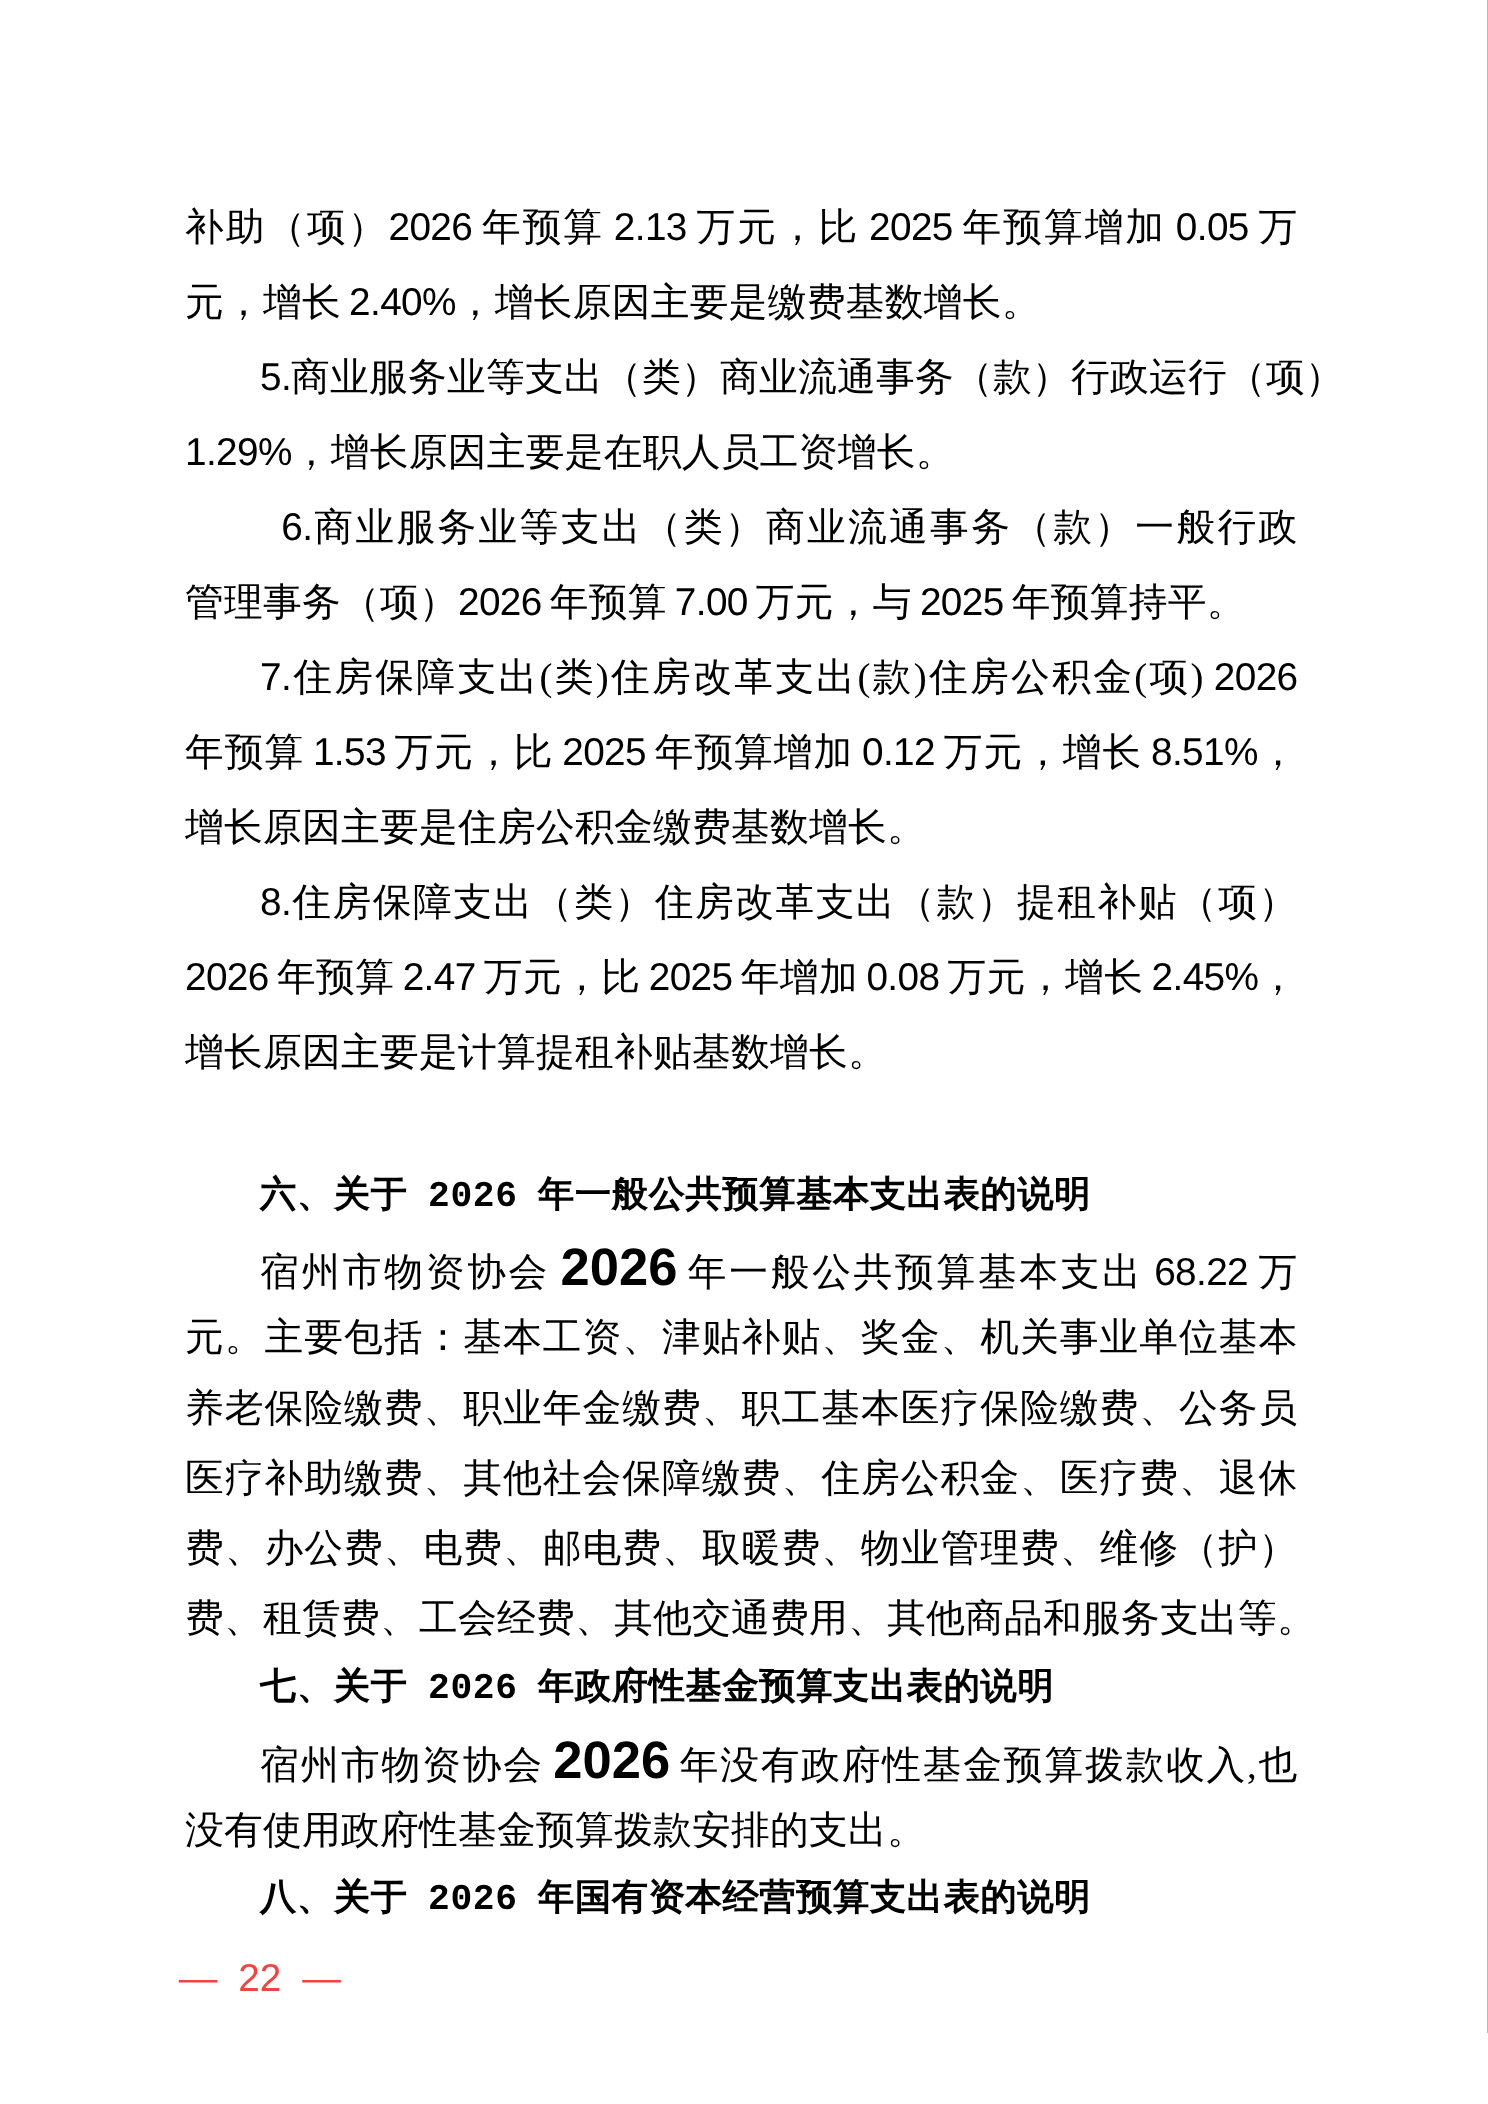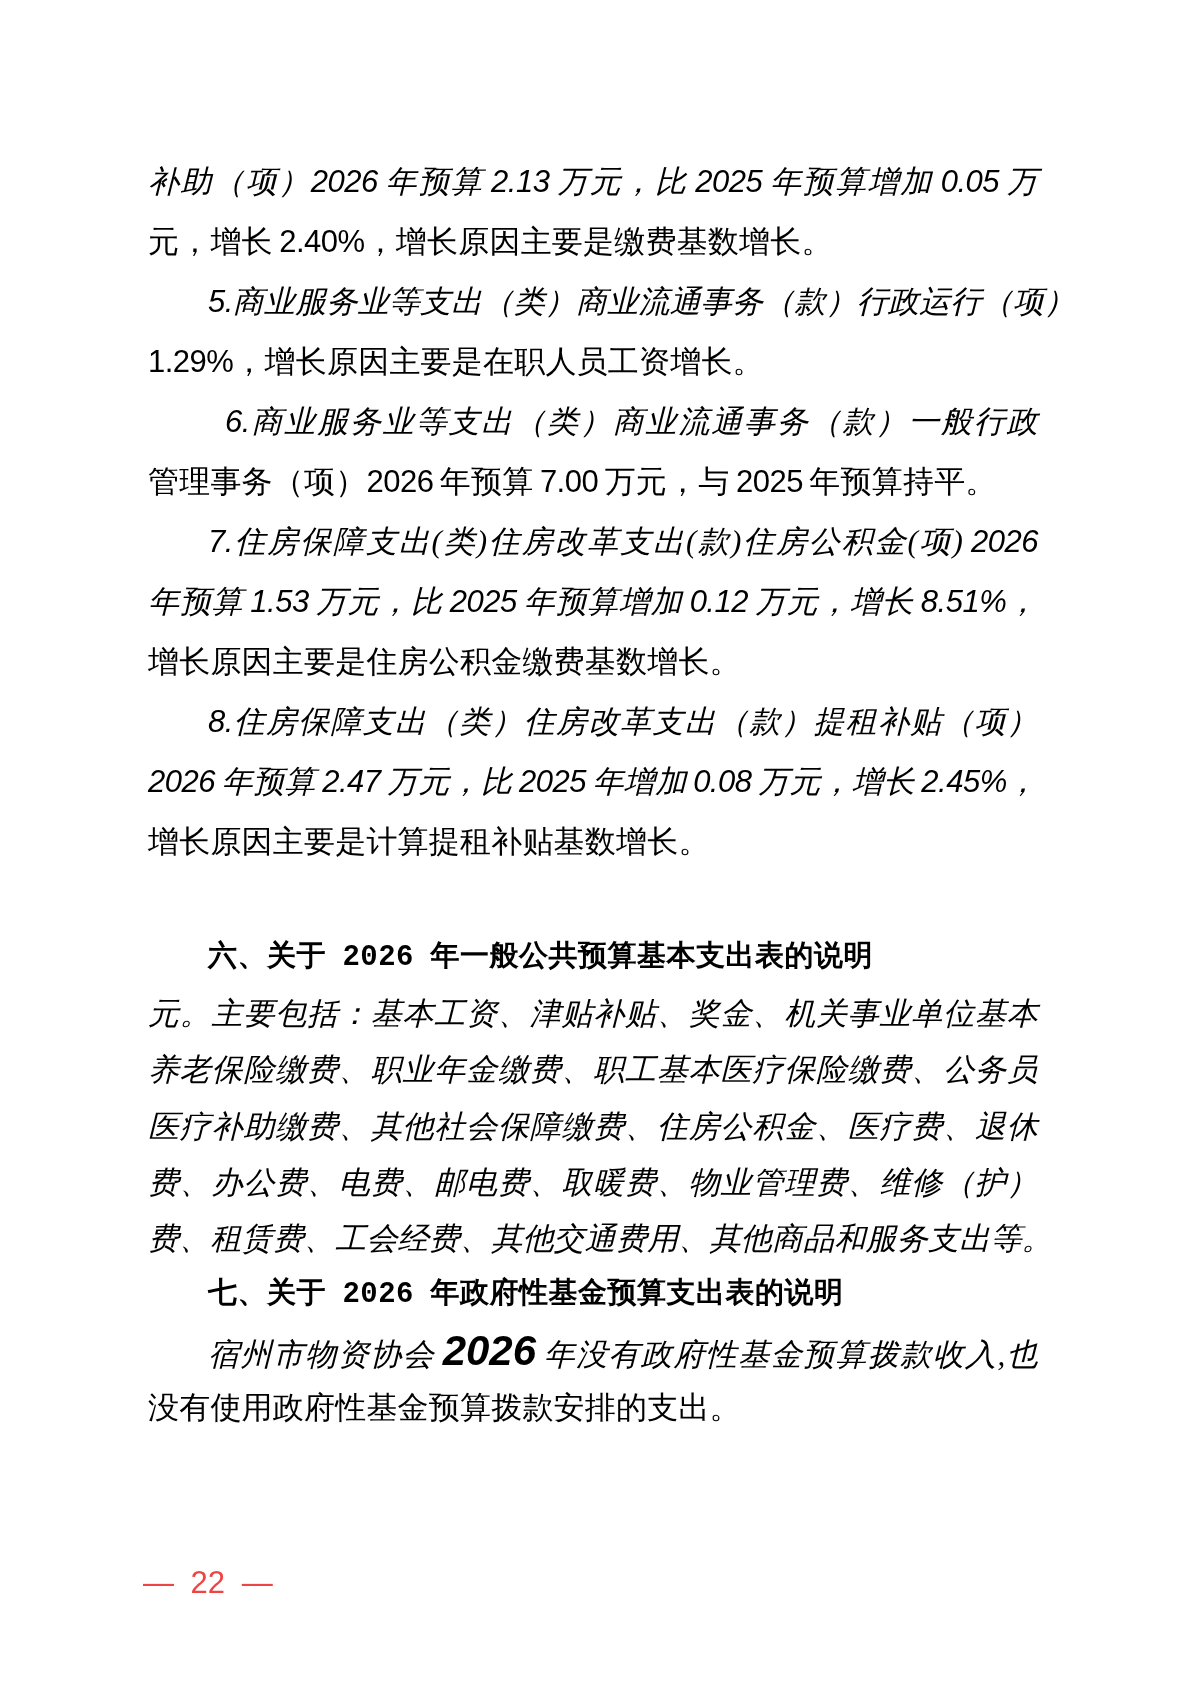--- a/index.html
+++ b/index.html
@@ -23,21 +23,20 @@
   .block-b .line{height:56.2px;line-height:56.2px;}
   .line{
     font-size:31px;
     white-space:nowrap;
     word-spacing:-1.5px;
     letter-spacing:0.2px;
   }
   .line.j{
     text-align:justify;
     text-align-last:justify;
-    font-style:italic;
   }
   .line.ind1{padding-left:60px;}
   .line.ind2{padding-left:77px;}
   .line.heading{
     font-family:Liberation Mono, monospace;
     font-weight:bold;
     font-size:29px;
     letter-spacing:0.5px;
   }
   .num{
@@ -75,23 +74,25 @@
       <div class="line"><span>管理事务（项）</span><span class="num">2026</span><span> 年预算 </span><span class="num">7.00</span><span> 万元，与 </span><span class="num">2025</span><span> 年预算持平。</span></div>
       <div class="line j ind1"><span class="num">7.</span><span>住房保障支出(类)住房改革支出(款)住房公积金(项) </span><span class="num">2026</span></div>
       <div class="line j"><span>年预算 </span><span class="num">1.53</span><span> 万元，比 </span><span class="num">2025</span><span> 年预算增加 </span><span class="num">0.12</span><span> 万元，增长 </span><span class="num">8.51%</span><span>，</span></div>
       <div class="line"><span>增长原因主要是住房公积金缴费基数增长。</span></div>
       <div class="line j ind1"><span class="num">8.</span><span>住房保障支出（类）住房改革支出（款）提租补贴（项）</span></div>
       <div class="line j"><span class="num">2026</span><span> 年预算 </span><span class="num">2.47</span><span> 万元，比 </span><span class="num">2025</span><span> 年增加 </span><span class="num">0.08</span><span> 万元，增长 </span><span class="num">2.45%</span><span>，</span></div>
       <div class="line"><span>增长原因主要是计算提租补贴基数增长。</span></div>
     </div>
   <div class="textcol block-b">
       <div class="line heading ind1"><span>六、关于 2026 年一般公共预算基本支出表的说明</span></div>
+      <div class="line j ind1"><span>宿州市物资协会 </span><span class="numbig">2026</span><span> 年一般公共预算基本支出 </span><span class="num">68.22</span><span> 万</span></div>
       <div class="line j"><span>元。主要包括：基本工资、津贴补贴、奖金、机关事业单位基本</span></div>
       <div class="line j"><span>养老保险缴费、职业年金缴费、职工基本医疗保险缴费、公务员</span></div>
       <div class="line j"><span>医疗补助缴费、其他社会保障缴费、住房公积金、医疗费、退休</span></div>
       <div class="line j"><span>费、办公费、电费、邮电费、取暖费、物业管理费、维修（护）</span></div>
       <div class="line j"><span>费、租赁费、工会经费、其他交通费用、其他商品和服务支出等。</span></div>
       <div class="line heading ind1"><span>七、关于 2026 年政府性基金预算支出表的说明</span></div>
       <div class="line j ind1"><span>宿州市物资协会 </span><span class="numbig">2026</span><span> 年没有政府性基金预算拨款收入,也</span></div>
       <div class="line"><span>没有使用政府性基金预算拨款安排的支出。</span></div>
+      <div class="line heading ind1"><span>八、关于 2026 年国有资本经营预算支出表的说明</span></div>
     </div>
   <div class="footer">— 22 —</div>
 </div>
 
 </body></html>

